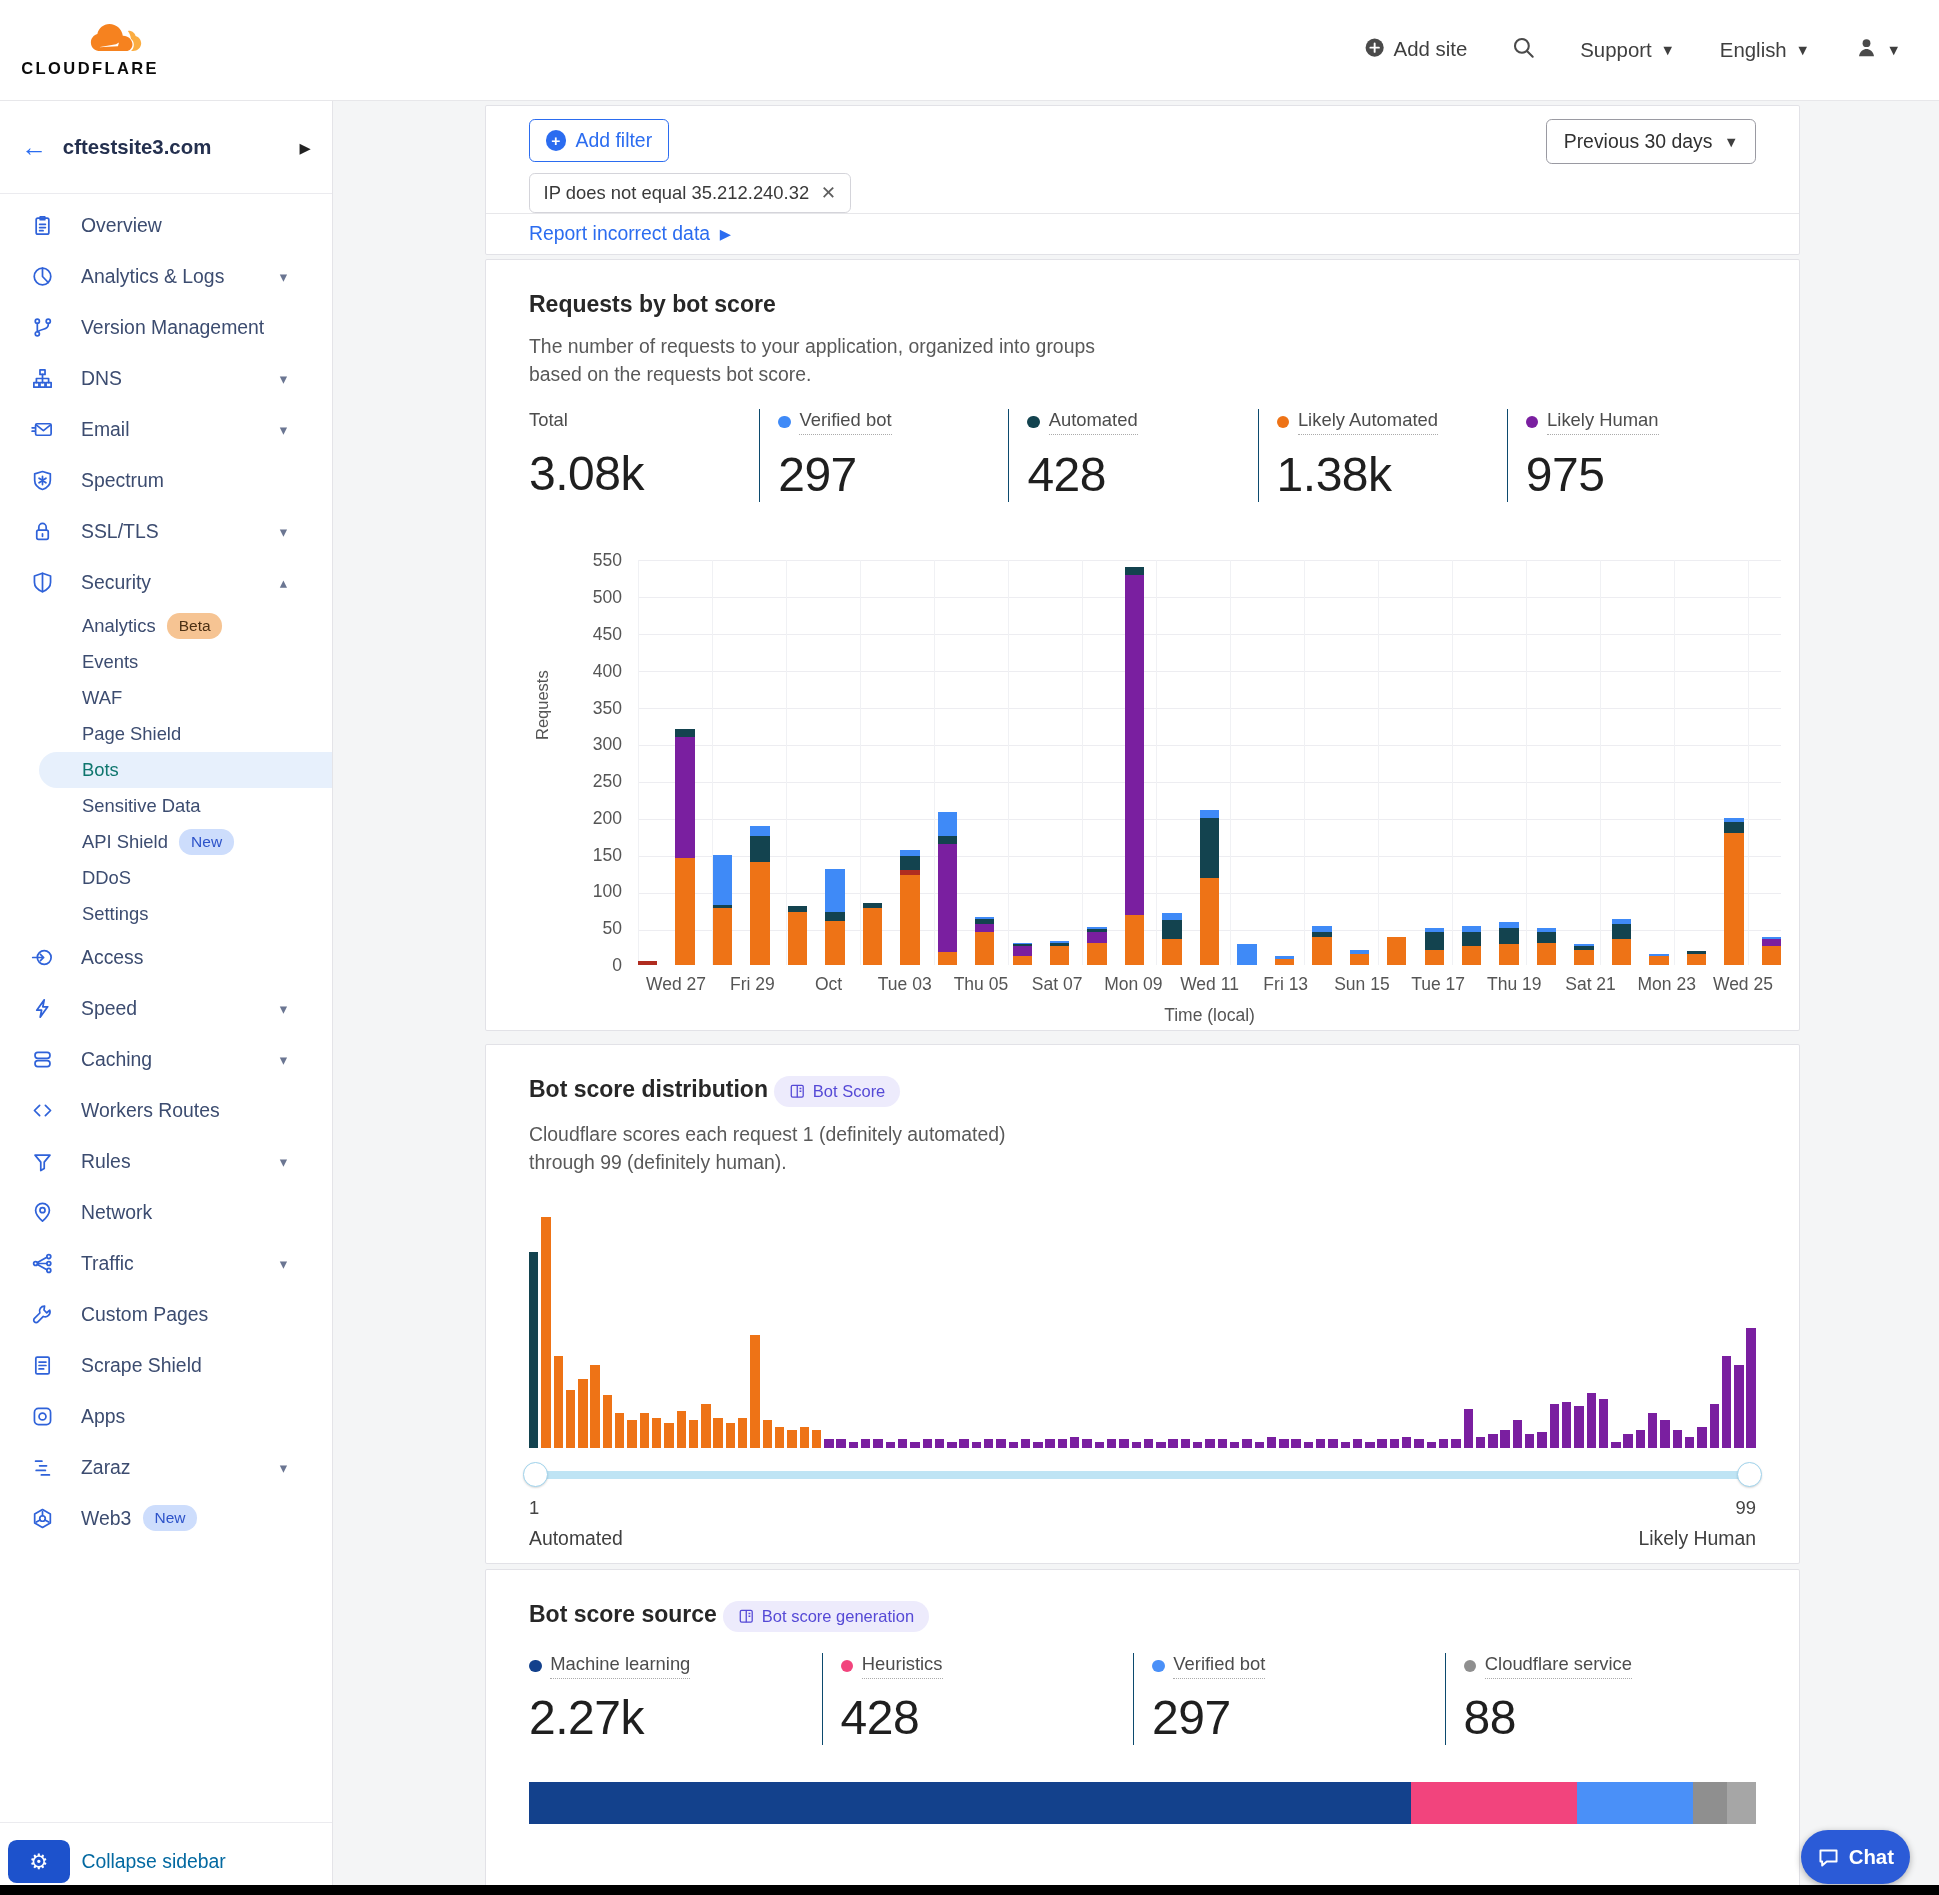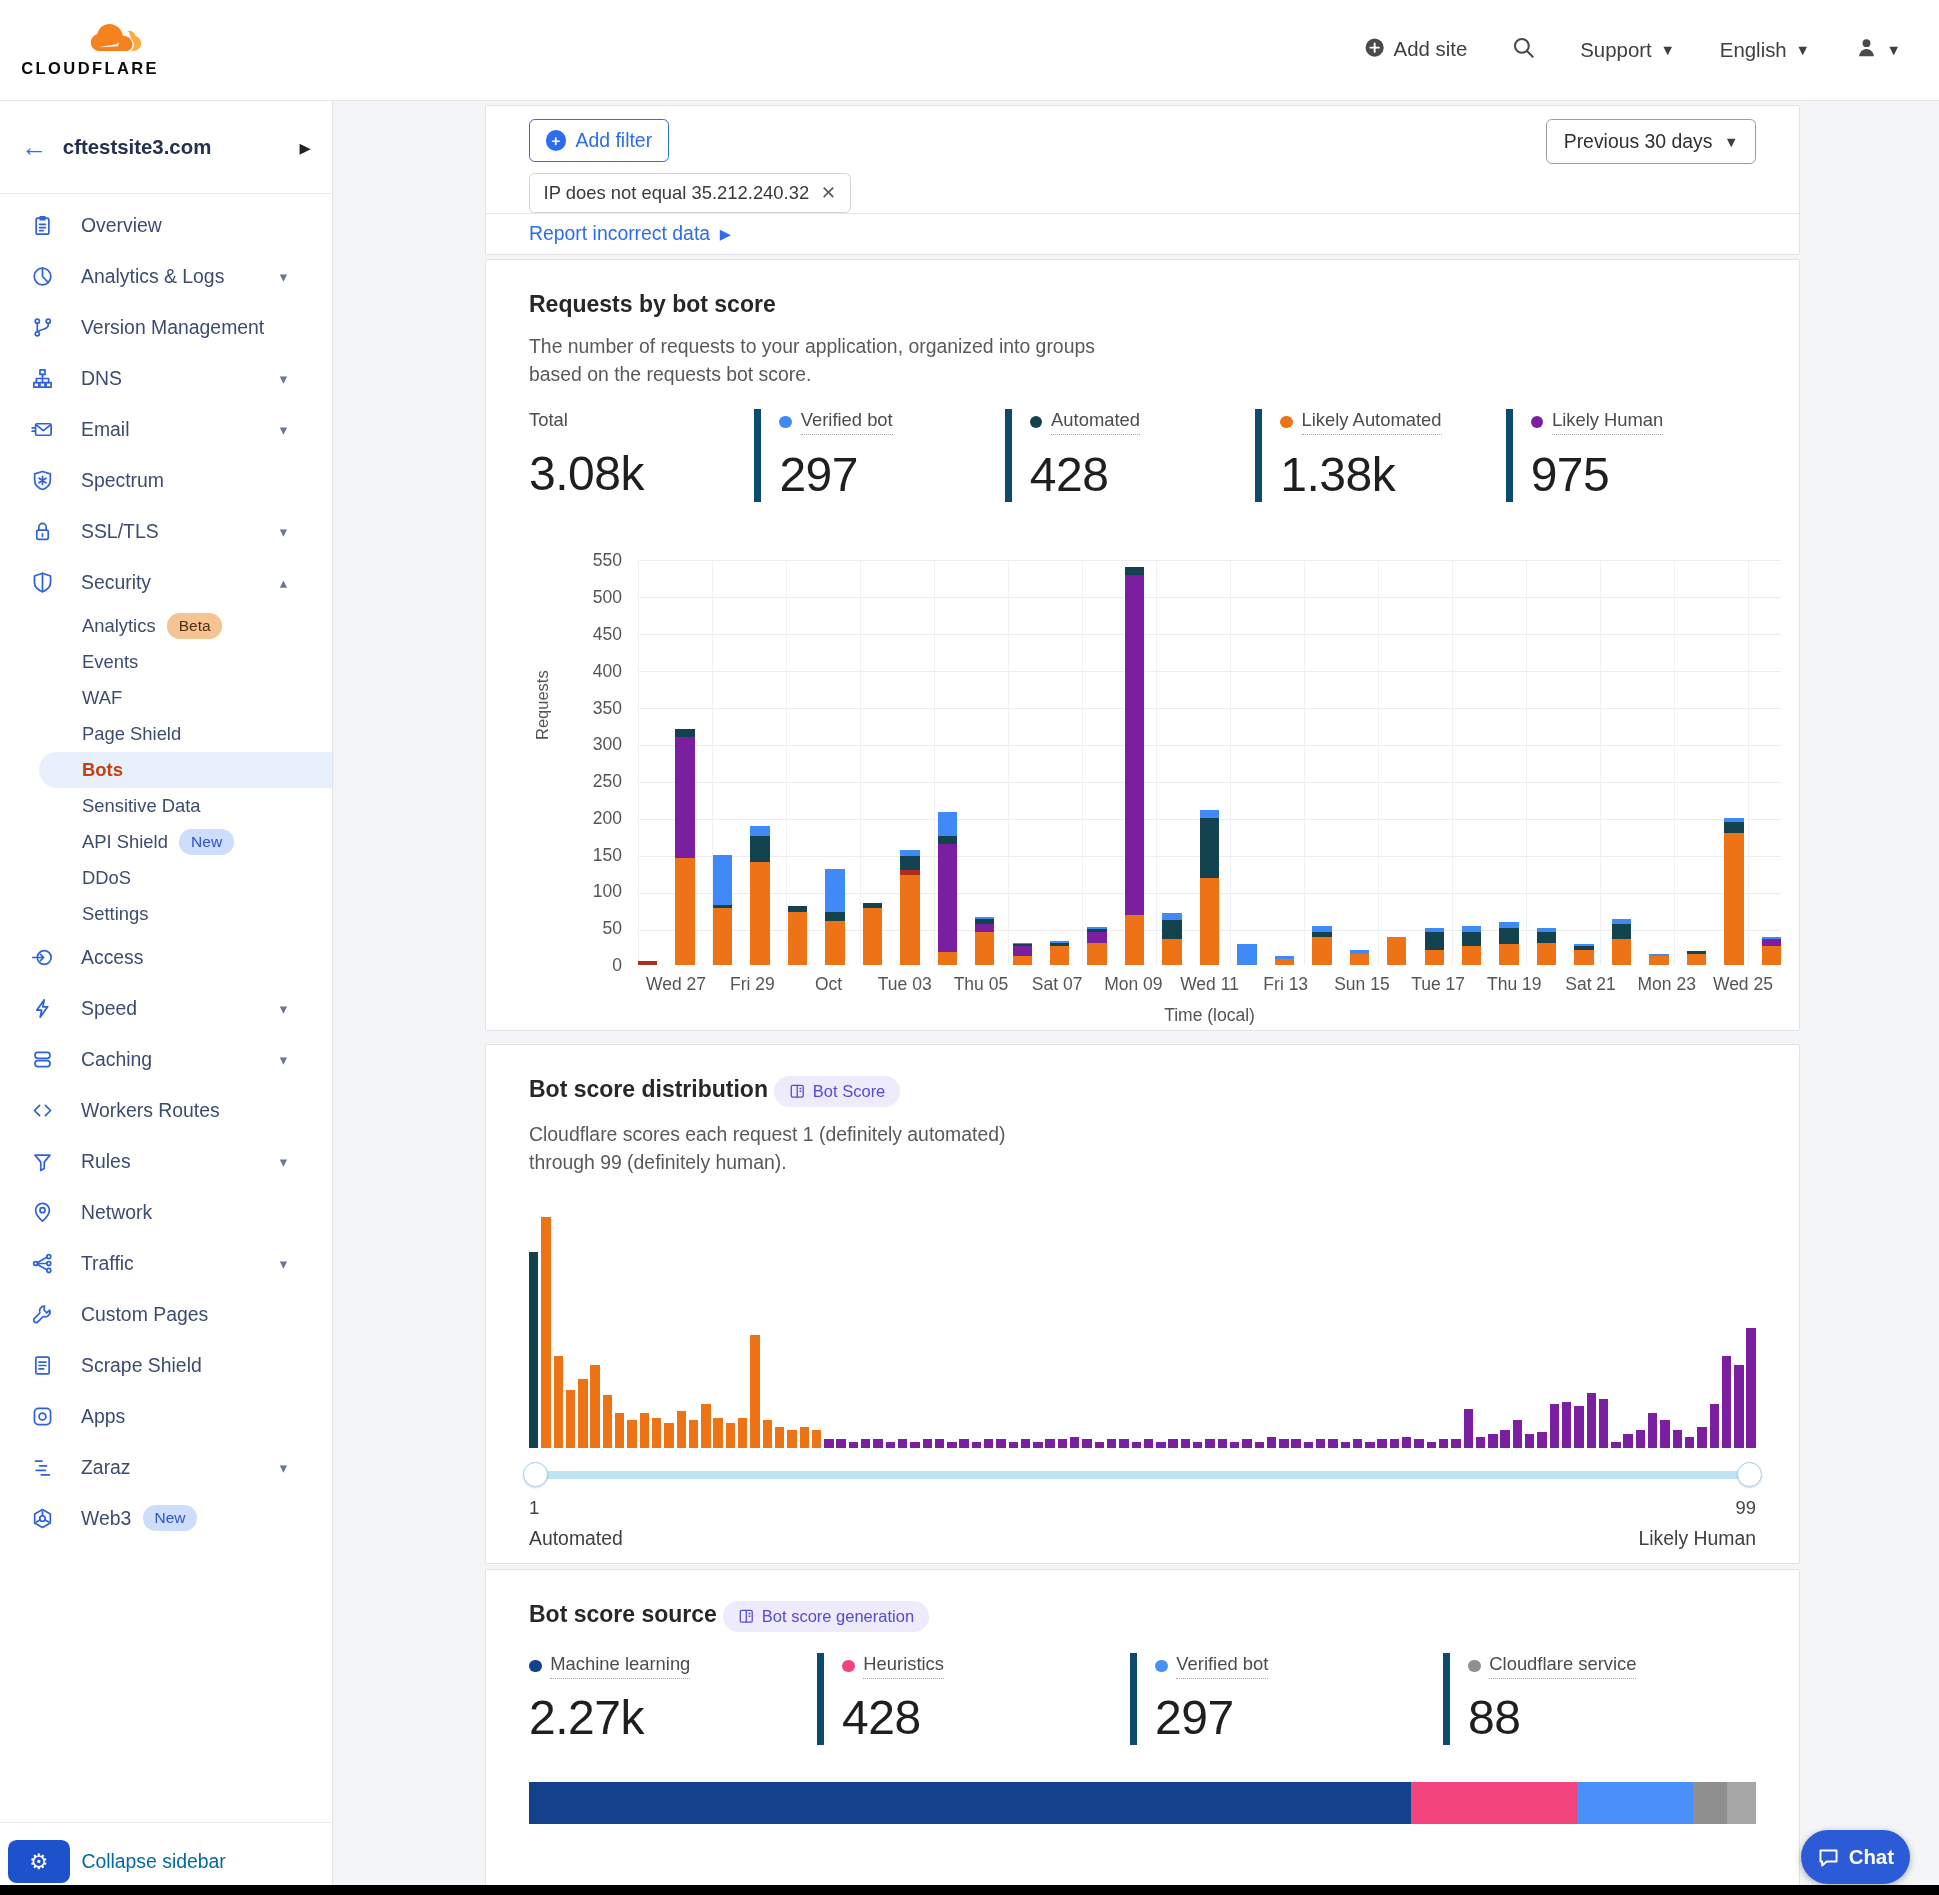--- a/index.html
+++ b/index.html
@@ -26,21 +26,21 @@
   .site-expander { color:#222; font-size:14.6px; }
   .nav { padding-top:5.8px; }
   .nav-item { height:51px; display:flex; align-items:center; padding:0 0 0 31px; cursor:pointer; position:relative; }
   .nav-sub  { height:36px; display:flex; align-items:center; padding:0 0 0 82px; cursor:pointer; position:relative; }
   .nico { width:23px; height:23px; margin-right:27px; display:inline-flex; }
   .nico svg { stroke:#2f62d9; fill:none; stroke-width:1.5; stroke-linecap:round; stroke-linejoin:round; }
   .nav-label { font-size:19.4px; color:#3c4c70; }
   .nav-sub .nav-label { font-size:18.4px; }
   .nav-chevron { position:absolute; right:45px; color:#6b7692; font-size:14.6px; }
   .nav-sub.active { background:#e7f0fc; border-radius:23px 0 0 23px; margin-left:39px; padding-left:43px; }
-  .nav-sub.active .nav-label { font-weight:700; color:#c2410c; }
+  .nav-sub.active .nav-label { font-weight:400; color:#0f766e; }
   .badge { font-size:15.5px; padding:3.9px 11.6px; border-radius:12.6px; margin-left:11.6px; }
   .badge.beta { background:#f6c493; color:#4c3014; }
   .badge.new  { background:#cdddfc; color:#2d53c9; }
   .sidebar-footer { position:absolute; bottom:11.6px; left:0; right:0; border-top:1px solid #ebebef;
                     padding:17.5px 13.6px 0 7.8px; display:flex; align-items:center; gap:11.6px; }
   .gear-btn { width:62px; height:43px; background:#1d52cc; border-radius:8.7px; color:#fff;
               display:flex; align-items:center; justify-content:center; font-size:21.3px; cursor:pointer; }
   .collapse-label { font-size:19.4px; color:#0369a1; }
 
   
@@ -69,21 +69,21 @@
   .card-title { font-size:23px; font-weight:700; color:#272727; }
   .title-row { display:flex; align-items:flex-start; gap:6px; }
   .pill { display:inline-flex; align-items:center; gap:7.8px; background:#edebfc; color:#5549d6;
           font-size:16.5px; padding:5.8px 14.6px; border-radius:15.5px; cursor:pointer; }
   .pill svg { stroke:#5549d6; fill:none; stroke-width:1.4; }
   .card-desc { font-size:19.4px; color:#595959; line-height:1.45; margin-top:13.6px; }
   .desc-w { width:582px; }
   .desc-n { width:529px; }
 
   .stats { display:flex; margin-top:21.3px; }
-  .stat { flex:1; padding-left:18px; border-left:7px solid #0c4a6e; }
+  .stat { flex:1; padding-left:18px; border-left:1px solid #0c4a6e; }
   .stat:first-child { padding-left:0; border-left:none; }
   .stat-label { display:inline-flex; align-items:center; gap:8.7px; font-size:18.4px; color:#4c4c4c; }
   .stat-label .txt { border-bottom:1.9px dotted #ababab; padding-bottom:2.9px; }
   .stat-label .txt.nodot { border-bottom:none; }
   .dot { width:12.6px; height:12.6px; border-radius:50%; display:inline-block; }
   .stat-value { font-size:48px; font-weight:400; color:#1f1f1f; margin-top:11.6px; letter-spacing:-0.5px; }
 
   
   .chart-wrap { position:relative; margin-top:29px; height:495px; }
   .plot { position:absolute; left:109px; top:29px; width:1143px; height:405px;

